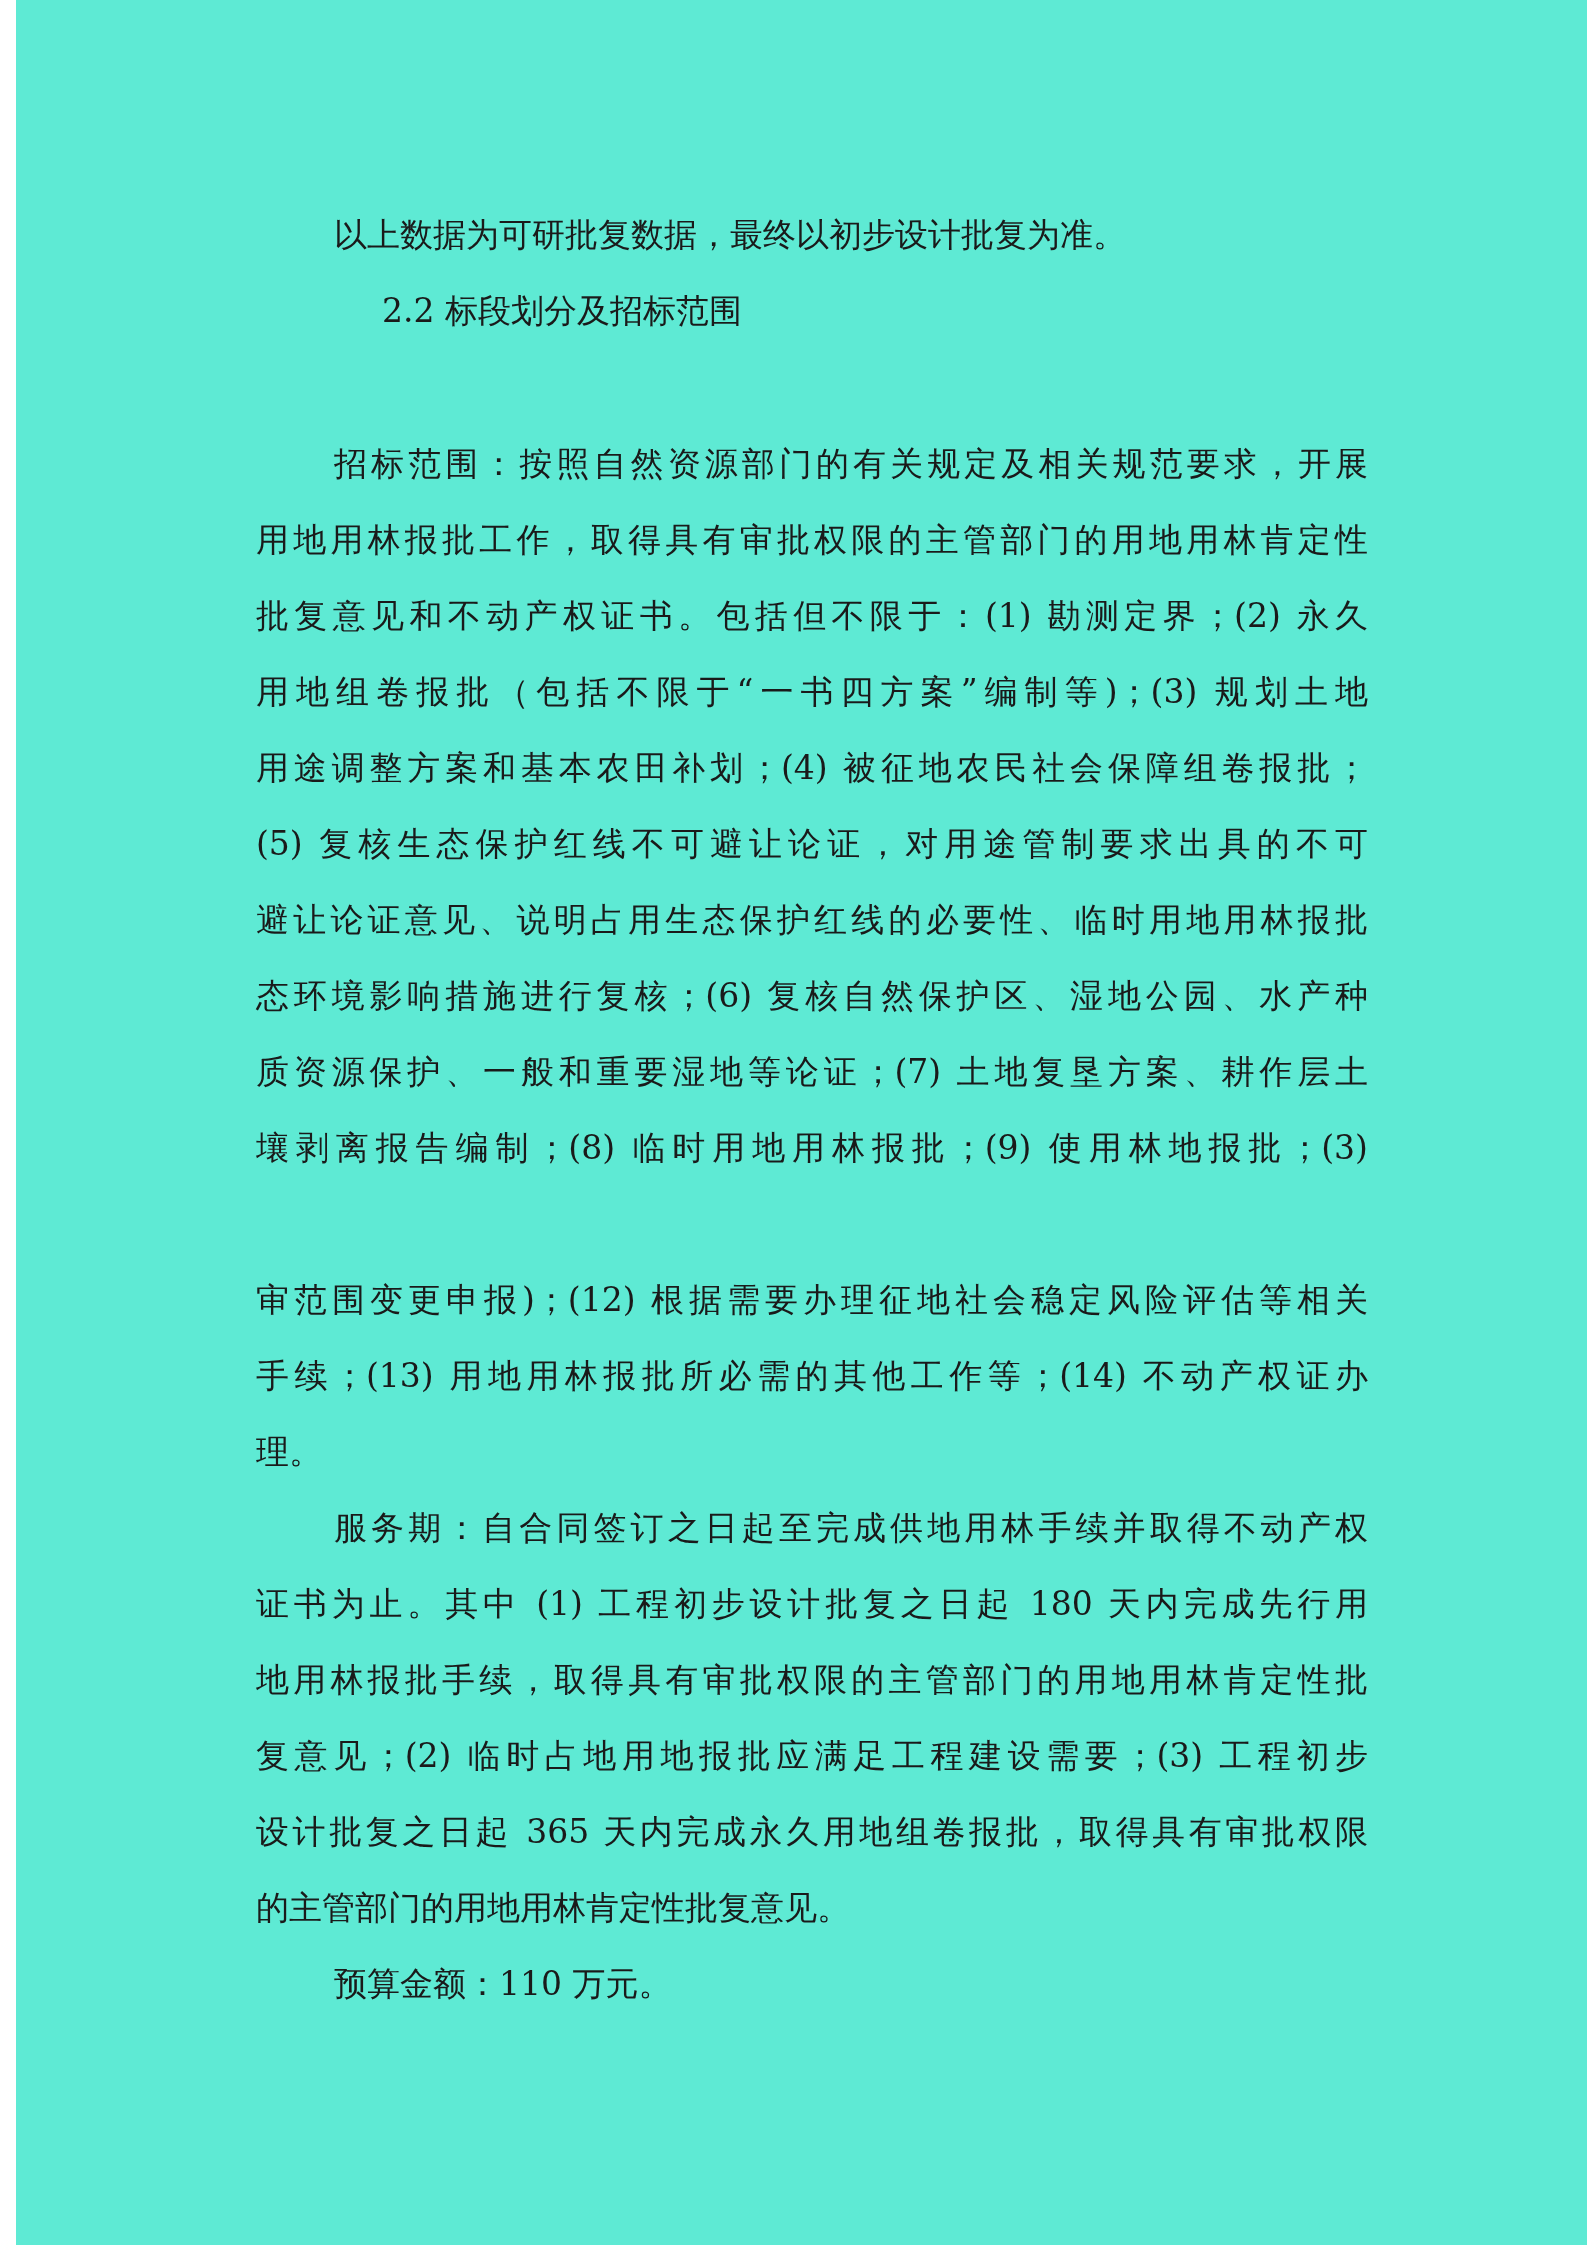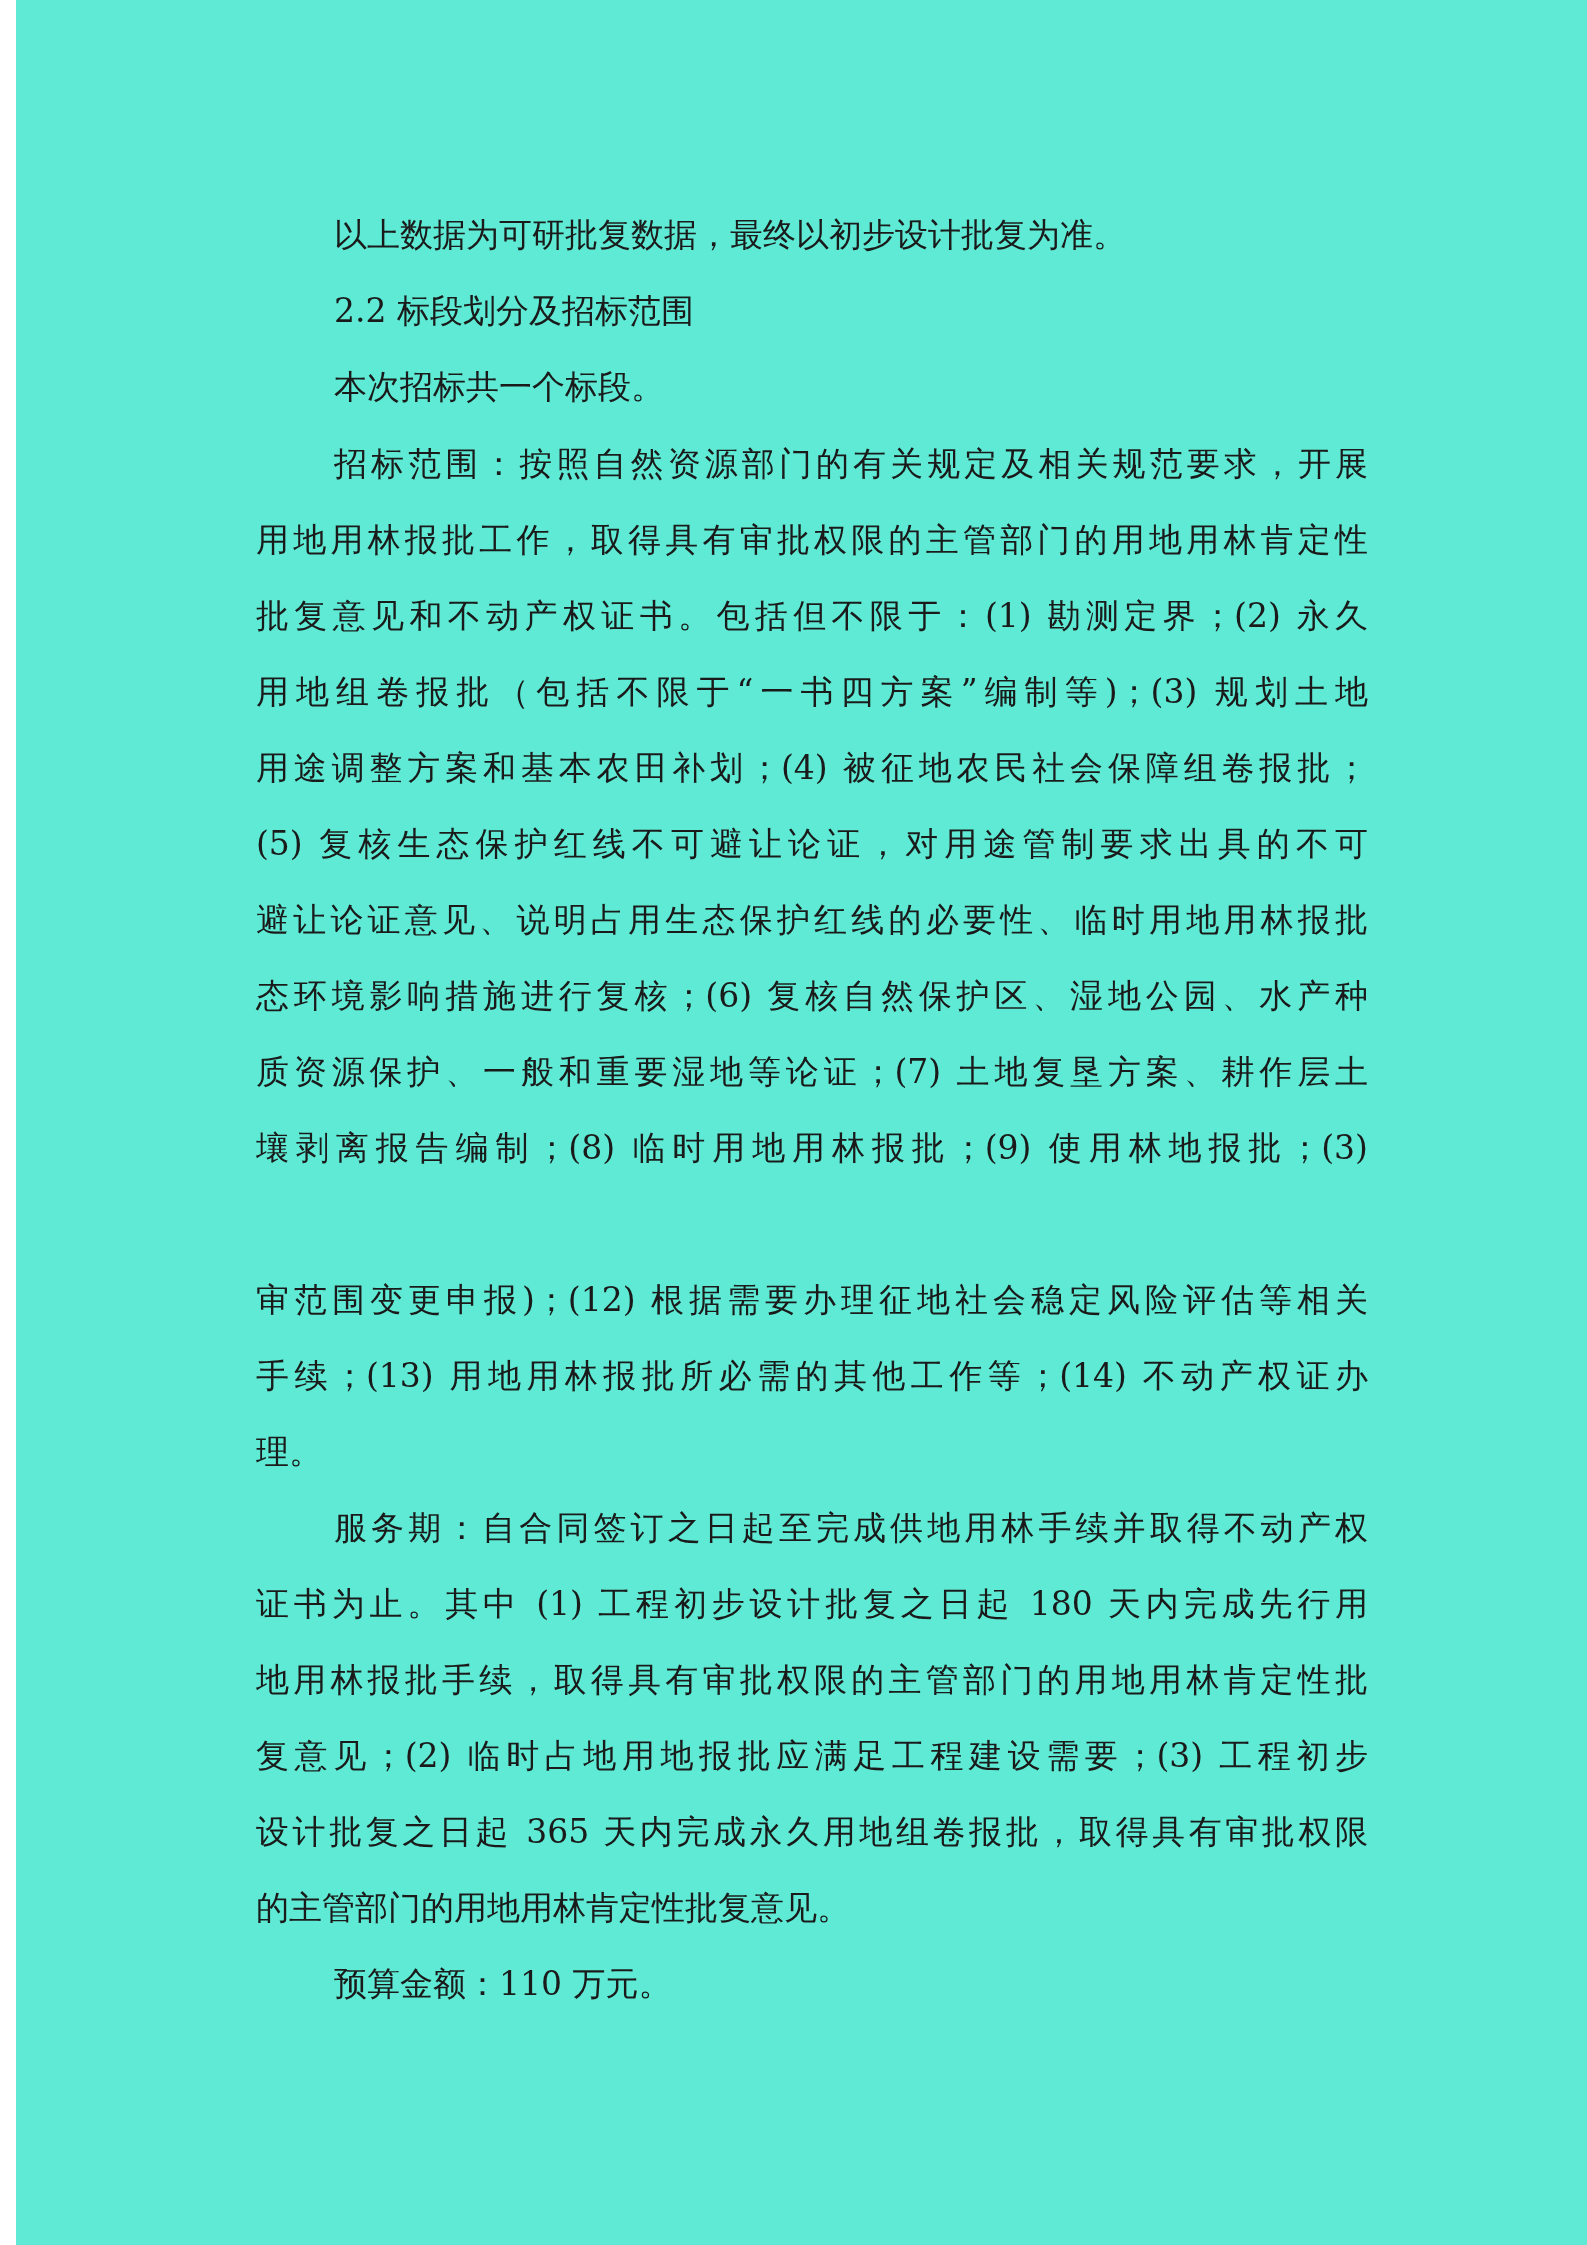--- a/index.html
+++ b/index.html
@@ -42,23 +42,22 @@
       text-align-last: left;
     }
   </style>
 </head>
 <body>
 
 <div class="page">
 
   <div class="line indent last" style="top:197px;">以上数据为可研批复数据，最终以初步设计批复为准。</div>
 
-  <div class="line indent last" style="top:273px;">2.2 标段划分及招标范围</div>
+  <div class="line indent last" style="top:273px;margin-left:48px;">2.2 标段划分及招标范围</div>
 
-  <div class="line indent last" style="top:349px;">本次招标共一个标段。</div>
 
   <div class="line" style="top:502px;">用地用林报批工作，取得具有审批权限的主管部门的用地用林肯定性</div>
   <div class="line indent" style="top:426px;">招标范围：按照自然资源部门的有关规定及相关规范要求，开展</div>
   <div class="line" style="top:578px;">批复意见和不动产权证书。包括但不限于：(1) 勘测定界；(2) 永久</div>
   <div class="line" style="top:654px;">用地组卷报批（包括不限于“一书四方案”编制等)；(3) 规划土地</div>
   <div class="line" style="top:730px;">用途调整方案和基本农田补划；(4) 被征地农民社会保障组卷报批；</div>
   <div class="line" style="top:806px;">(5) 复核生态保护红线不可避让论证，对用途管制要求出具的不可</div>
   <div class="line" style="top:882px;">避让论证意见、说明占用生态保护红线的必要性、临时用地用林报批</div>
   <div class="line" style="top:958px;">态环境影响措施进行复核；(6) 复核自然保护区、湿地公园、水产种</div>
   <div class="line" style="top:1034px;">质资源保护、一般和重要湿地等论证；(7) 土地复垦方案、耕作层土</div>

